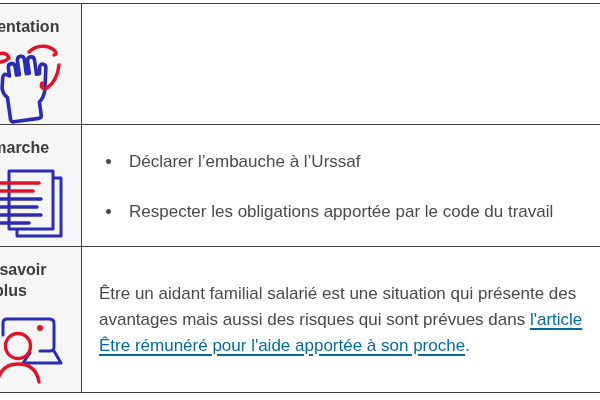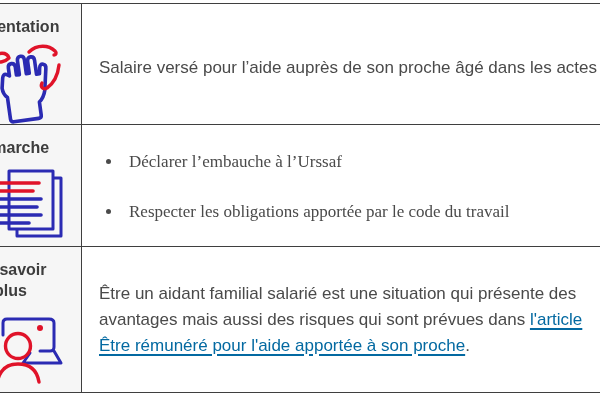--- a/index.html
+++ b/index.html
@@ -41,21 +41,21 @@
   .r3 .icon-box { margin-right: 18px; margin-top: 12px; }
 
   .content-cell {
     flex: 1 1 auto; display: flex; align-items: center;
     padding-left: 17px; box-sizing: border-box;
     color: #4a4a4a; font-size: 17px;
   }
   .tline { line-height: 26px; white-space: nowrap; }
   .r1 .textblock { margin-top: 8px; }
 
-  ul.bullets { margin: 10px 0 7px 0; padding-left: 24px; list-style: disc; font-family: Liberation Serif, serif; }
+  ul.bullets { margin: 10px 0 7px 0; padding-left: 24px; list-style: disc; }
   ul.bullets li { line-height: 26px; white-space: nowrap; padding-left: 6px; }
   ul.bullets li + li { margin-top: 24px; }
 
   a.doc-link {
     color: #0369a1; text-decoration: underline;
     text-underline-offset: 3px; text-decoration-thickness: 1.5px;
     cursor: pointer;
   }
 
   .st-blue { stroke: #2b2bb3; fill: none; stroke-linecap: round; stroke-linejoin: round; }
@@ -78,21 +78,20 @@
               <path class="st-blue" stroke-width="3.6" d="M12,74 V52 Q8,48 8,42 L10,32 Q11,28 14,29 L17,31 V23 Q17,19 20.5,19 Q24,19 24,23 V31 L27,31 V17 Q27,13 30.5,13 Q34,13 34,17 V31 L37,31 V19 Q37,15 40.5,15 Q44,15 44,19 V33 L47,33 L48,27 Q49,23 52,24 Q55,25 54,29 L50,50 Q48,57 43,61 V74 Q43,77 40,77 L15,77 Q12,77 12,74 Z"></path>
             </g>
             <path class="st-red" stroke-width="3.4" d="M-3,16 C3,8 12,9 14,15 C10,19 4,20 0,18"></path>
             <path class="st-red" stroke-width="3.4" d="M34,9 C42,1 54,2 60,8 C62,10 61,12 59,12"></path>
             <path class="st-red" stroke-width="3.4" d="M64,22 C63,31 59,40 52,45 C48,47 45,44 47,40"></path>
           </svg>
         </div>
       </div>
       <div class="content-cell">
         <div class="textblock">
-          <div class="tline">Salaire versé pour l’aide auprès de son proche âgé dans les actes</div>
         </div>
       </div>
     </div>
 
     <div class="trow r2">
       <div class="label-cell">
         <div class="row-label">Démarche</div>
         <div class="icon-box">
           <svg width="70" height="78" xmlns="http://www.w3.org/2000/svg">
             <rect class="st-blue" stroke-width="3" x="20" y="14" width="44" height="58"></rect>

